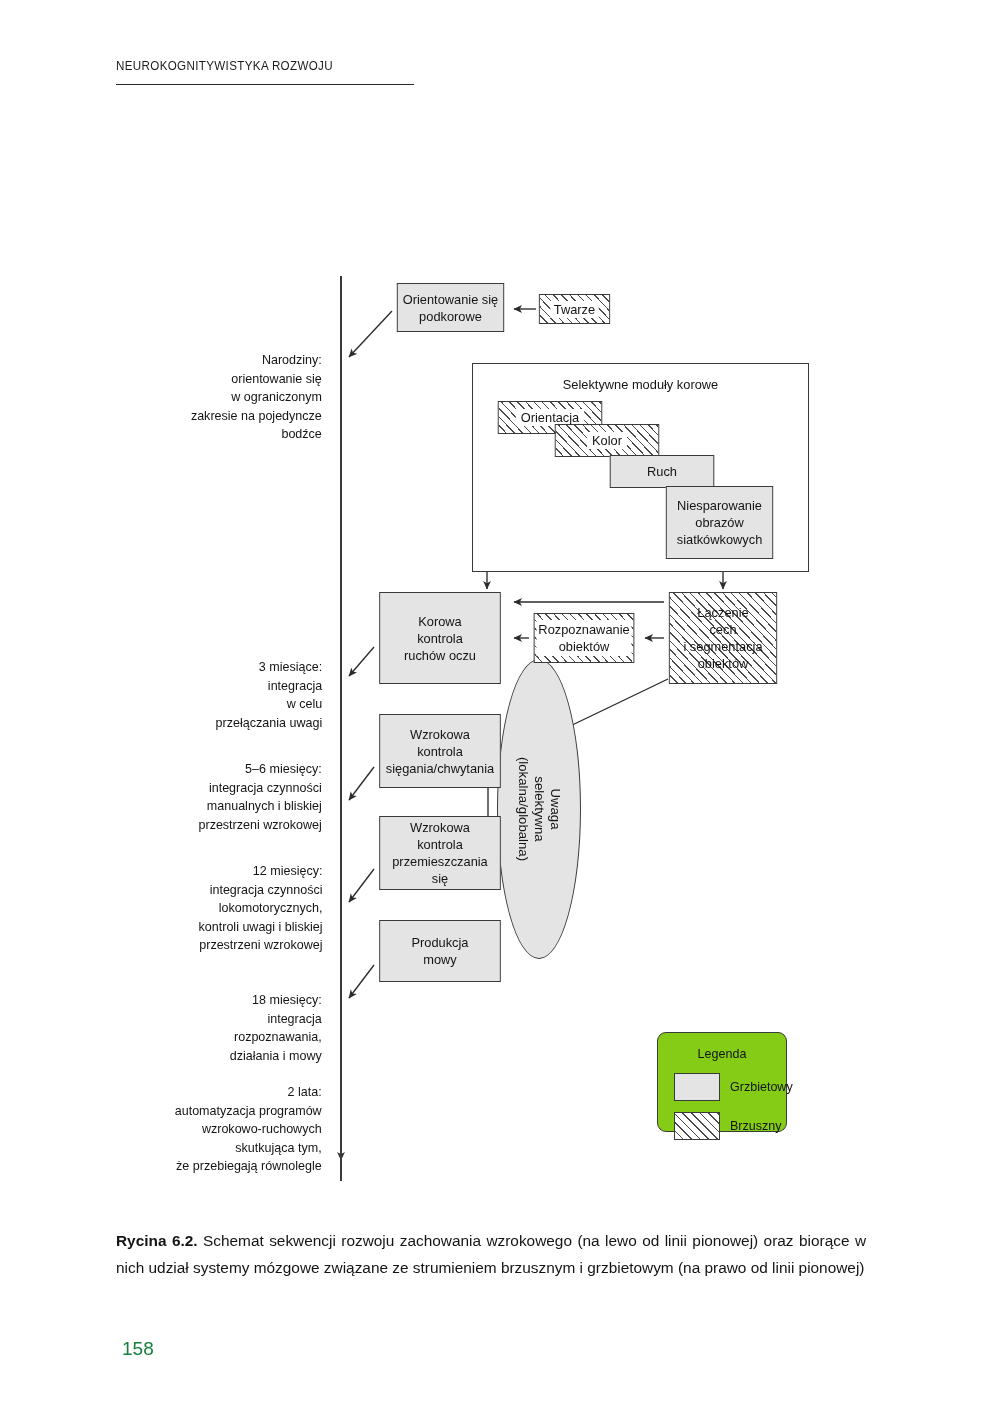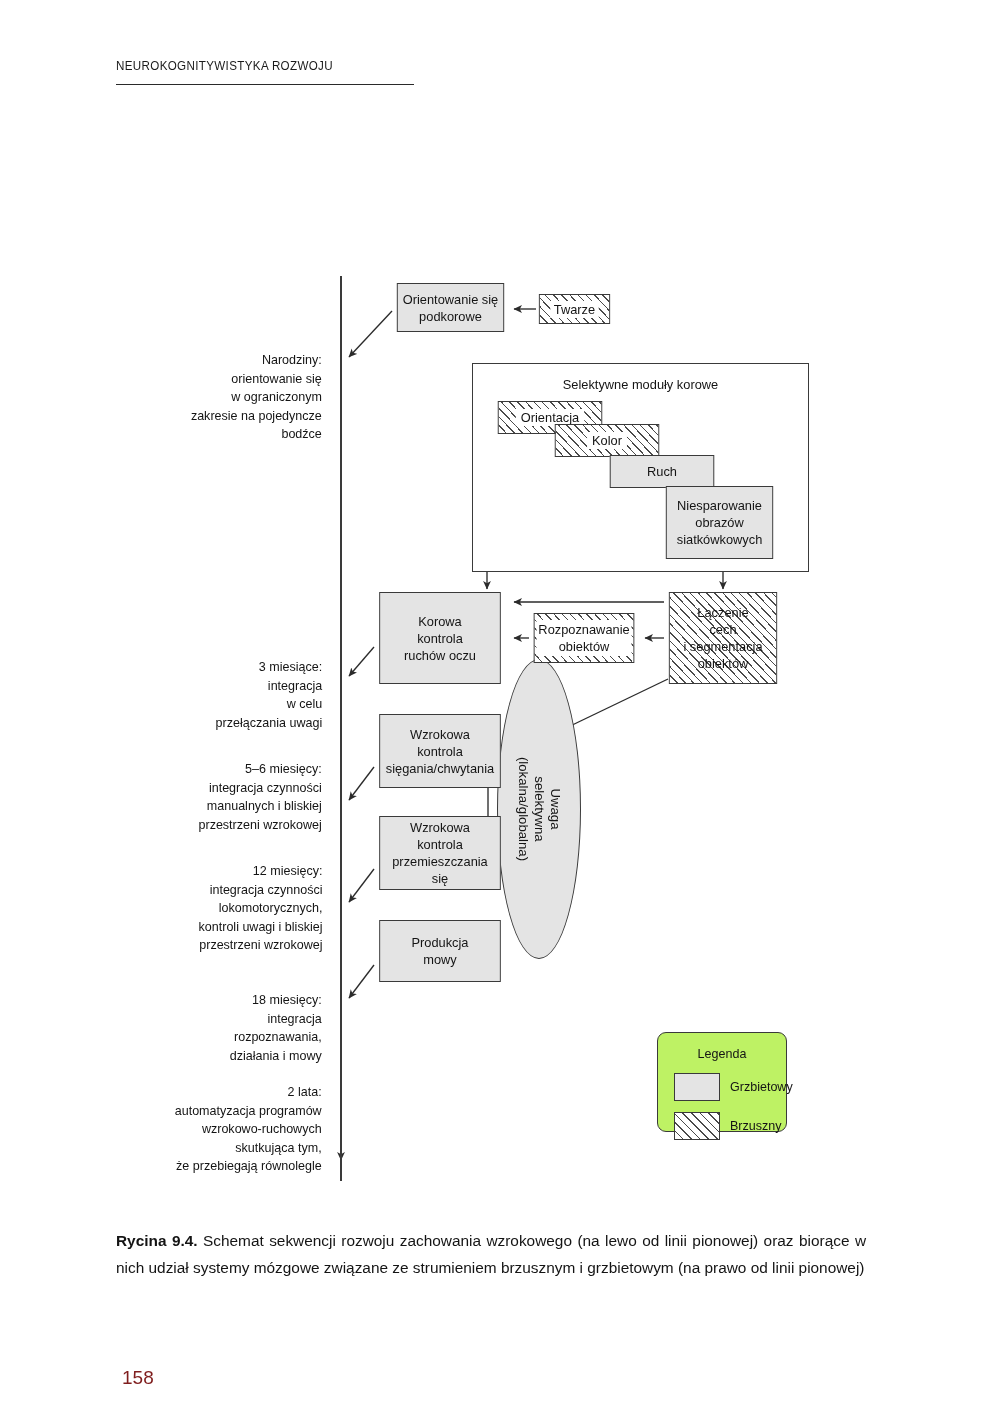--- a/index.html
+++ b/index.html
@@ -89,21 +89,21 @@
     display:block;
     transform:rotate(90deg);
     white-space:pre-line;text-align:center;
     font-size:13.2px;line-height:16px;color:#141414;
   }
 
   
   .legend{
     position:absolute;left:657px;top:1032px;width:130px;height:100px;
     box-sizing:border-box;
-    border:1.4px solid #3a3a3a;border-radius:9px;background:#bef264;text-decoration:underline;
+    border:1.4px solid #3a3a3a;border-radius:9px;background:#84cc16;text-decoration:underline;
   }
   .legend .ltitle{
     position:absolute;top:13px;width:100%;text-align:center;
     font-size:13.2px;color:#141414;transform:scaleX(0.95);
   }
   .legend .swatch{
     position:absolute;left:16px;width:46px;height:28px;
     box-sizing:border-box;border:1.2px solid #3a3a3a;
   }
   .legend .ltext{
@@ -115,21 +115,21 @@
   .caption{
     position:absolute;left:116px;top:1227px;width:750px;
     font-size:15.4px;line-height:27px;color:#141414;
     text-align:justify;
   }
   .caption b{font-weight:bold;}
 
   
   .folio{
     position:absolute;left:122px;top:1338px;
-    font-size:19px;color:#7f1d1d;margin-top:29px;
+    font-size:19px;color:#15803d;
   }
 
   svg.lines{position:absolute;left:0;top:0;width:1000px;height:935px;overflow:visible;}
 </style>
 </head>
 <body>
 
 <div class="page">
 
   <div class="runhead">NEUROKOGNITYWISTYKA ROZWOJU</div>
@@ -279,17 +279,17 @@
   </div>
 
   <div class="legend">
     <div class="ltitle">Legenda</div>
     <div class="swatch dorsal" style="top:40px;"></div>
     <div class="ltext" style="top:46px;">Grzbietowy</div>
     <div class="swatch ventral" style="top:79px;"></div>
     <div class="ltext" style="top:85px;">Brzuszny</div>
   </div>
 
-  <div class="caption"><b>Rycina 9.4.</b><span> Schemat sekwencji rozwoju zachowania wzrokowego (na lewo od linii pionowej) oraz biorące w nich udział systemy mózgowe związane ze strumieniem brzusznym i grzbietowym (na prawo od linii pionowej)</span></div>
+  <div class="caption"><b>Rycina 6.2.</b><span> Schemat sekwencji rozwoju zachowania wzrokowego (na lewo od linii pionowej) oraz biorące w nich udział systemy mózgowe związane ze strumieniem brzusznym i grzbietowym (na prawo od linii pionowej)</span></div>
 
   <div class="folio">158</div>
 
 </div>
 
 </body></html>

